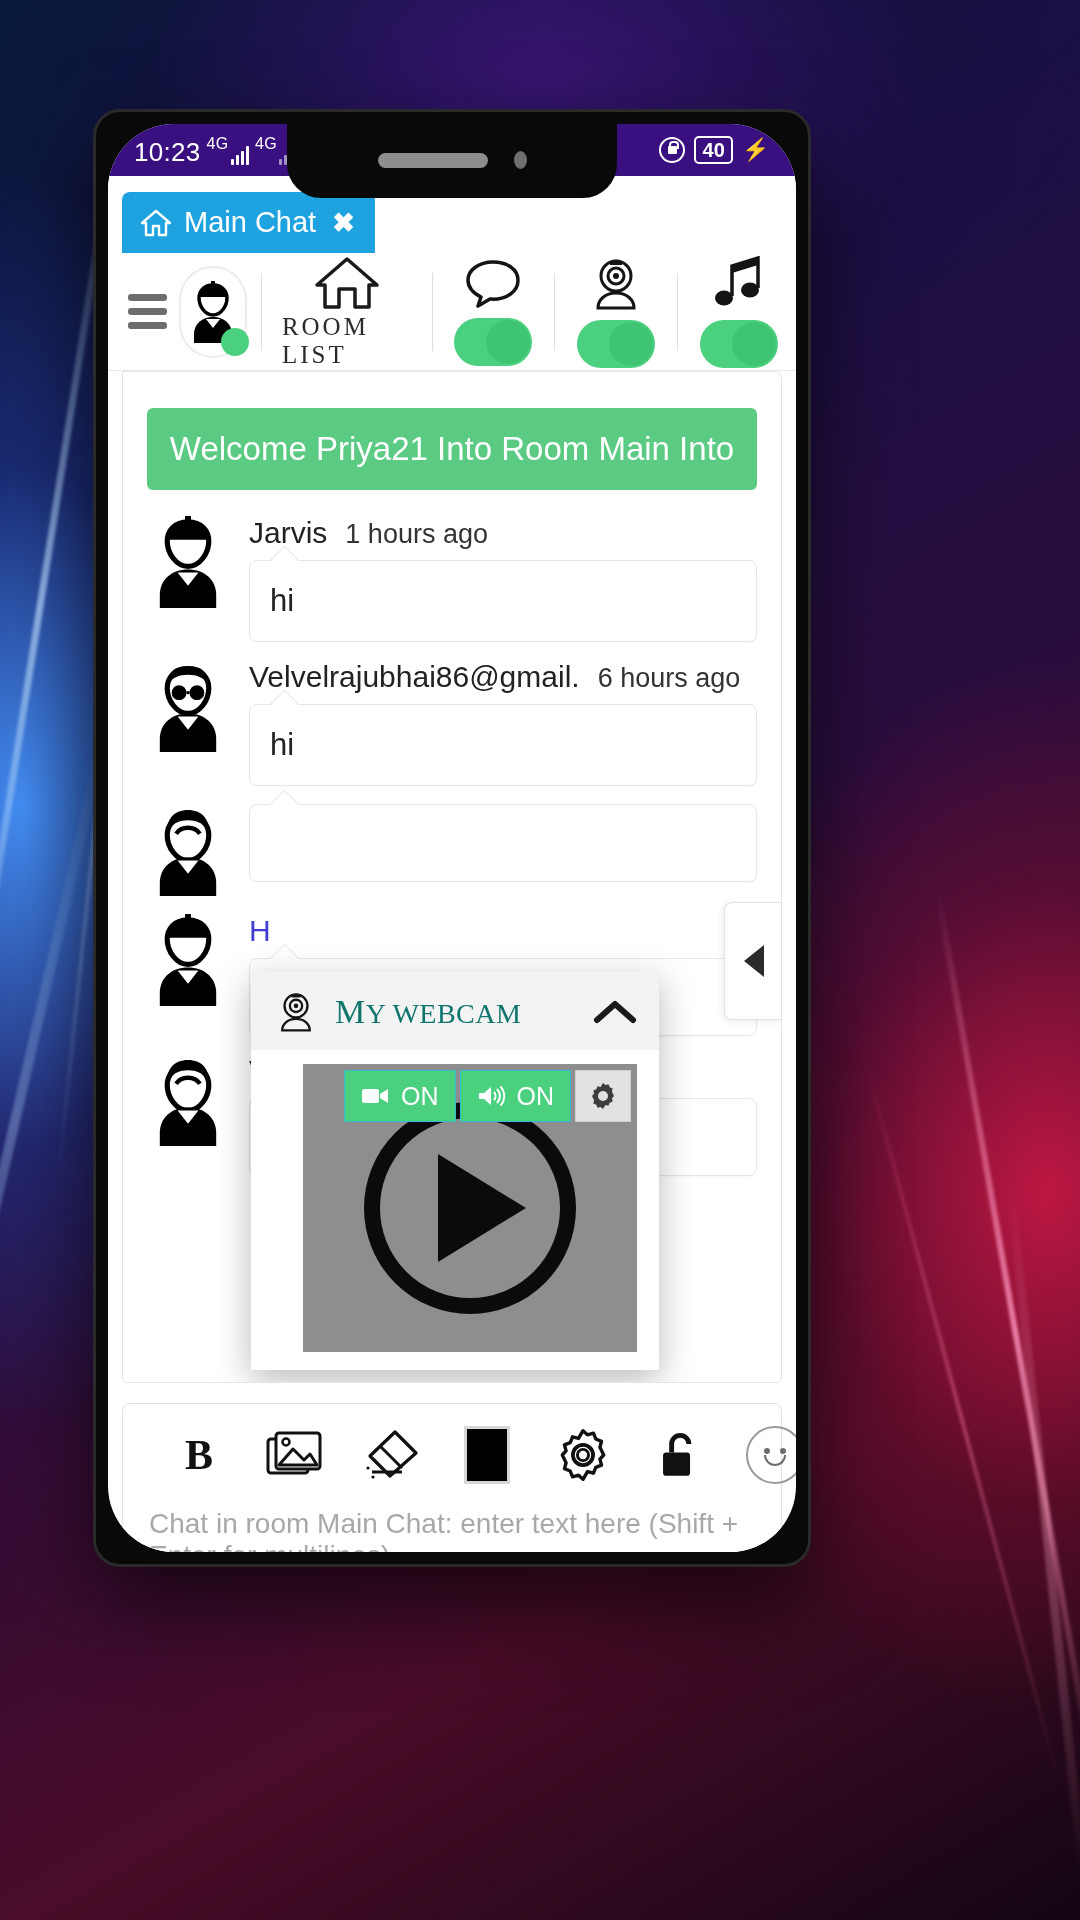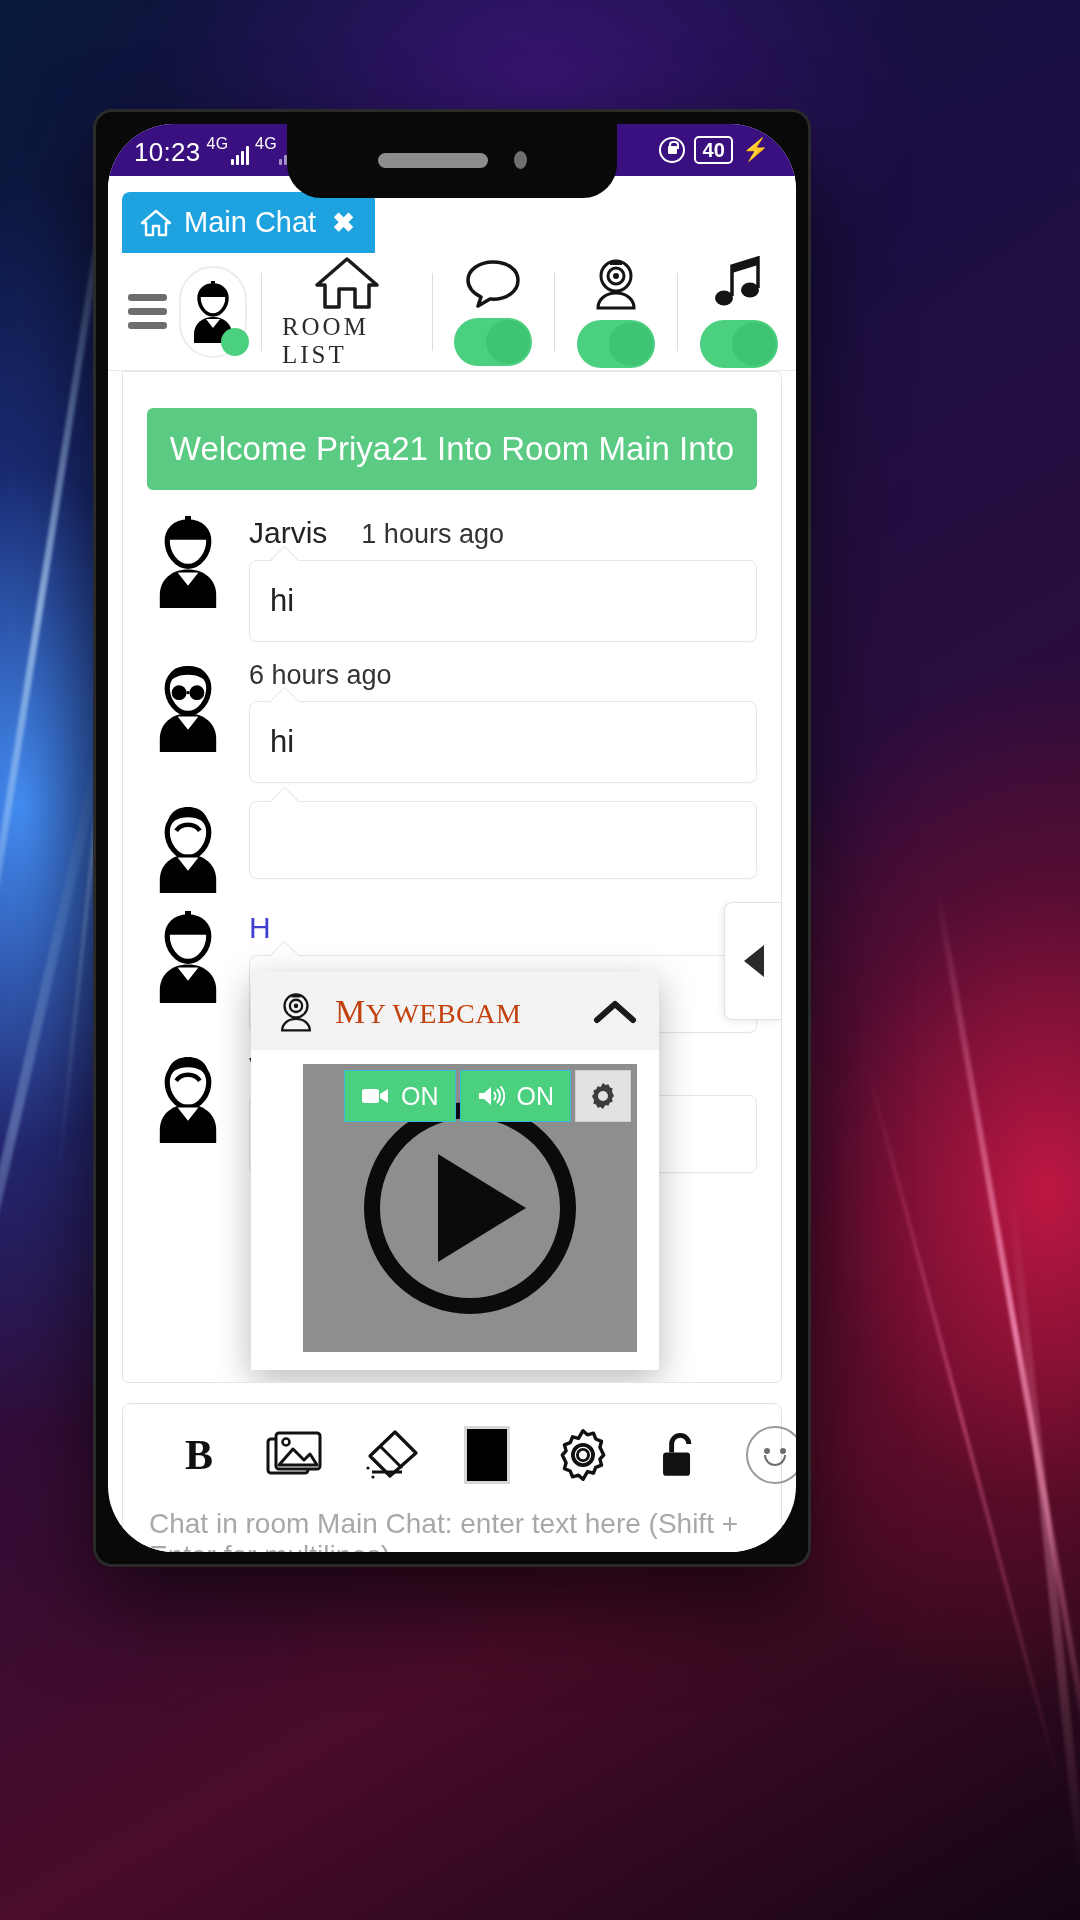--- a/index.html
+++ b/index.html
@@ -32,21 +32,21 @@
                background: linear-gradient(to bottom, rgba(255,255,255,0), rgba(255,120,170,0.7), rgba(255,255,255,0)); }
   .streak.r3 { left: 1042px; top: 1180px; width: 9px; height: 700px; transform: rotate(-6deg); opacity:.5;
                background: linear-gradient(to bottom, rgba(255,255,255,0), rgba(255,170,200,0.65), rgba(255,255,255,0)); }
 
   
   #phone {
     position: absolute;
     left: 96px; top: 112px;
     width: 712px; height: 1452px;
     background: #090909;
-    border-radius: 16px;
+    border-radius: 24px;
     box-shadow: 0 0 0 3px #2a2a2a, 0 40px 90px rgba(0,0,0,0.65);
     overflow: hidden;
   }
   #screen {
     position: absolute;
     left: 12px; top: 12px; right: 12px; bottom: 12px;
     background: #ffffff;
     border-radius: 66px;
     overflow: hidden;
   }
@@ -163,21 +163,21 @@
   #welcome {
     margin: 36px 24px 8px 24px;
     background: #5bcb84; color:#fff;
     text-align:center; font-size: 33px;
     padding: 22px 10px;
     border-radius: 6px;
   }
   .msg { display:flex; gap: 18px; padding: 18px 24px 0 22px; }
   .msg .avatar { width: 86px; flex: 0 0 86px; }
   .msg .body { flex: 1; min-width: 0; }
-  .msg .meta { display:flex; align-items:baseline; gap: 34px; padding-bottom: 10px;}
+  .msg .meta { display:flex; align-items:baseline; gap: 18px; padding-bottom: 10px;}
   .msg .uname { font-size: 30px; color:#222; white-space:nowrap; overflow:hidden; text-overflow:ellipsis;}
   .msg .uname.link { color:#4040d0; }
   .msg .when { font-size: 27px; color:#333; white-space:nowrap; }
   .bubble {
     position: relative;
     border: 1px solid #e6e6e6; border-radius: 8px;
     background:#fff;
     padding: 22px 20px;
     font-size: 31px; color:#222;
     min-height: 78px;
@@ -210,21 +210,21 @@
     width: 408px;
     background:#fff;
     box-shadow: 0 10px 34px rgba(0,0,0,0.28);
     z-index: 4;
   }
   #wc-header {
     display:flex; align-items:center; gap:16px;
     padding: 18px 16px 16px 22px;
     background:#f3f3f3;
   }
-  #wc-title { font-size: 28px; color:#c2410c; font-family:"Liberation Serif", serif; letter-spacing:.5px;}
+  #wc-title { font-size: 28px; color:#0f766e; font-family:"Liberation Serif", serif; letter-spacing:.5px;}
   #wc-title .cap { font-size: 34px; }
   #wc-collapse { margin-left:auto; padding: 0 6px; }
   #wc-body { position:relative; padding: 0 0 18px 0; background:#fff;margin-top:14px; }
   #wc-video {
     position:relative; margin: 0 22px 0 52px; height: 288px;
     background: #8e8e8e;
     display:flex; align-items:center; justify-content:center;
   }
   #wc-controls {
     position:absolute; right: 6px; top: 6px;
@@ -438,20 +438,21 @@
             <path d="M14 17c0-9 5-13 14-13s14 4 14 13c-3-5-8-7-14-7s-11 2-14 7z" fill="#000"></path>
             <circle cx="22" cy="22" r="5" fill="#000"></circle>
             <circle cx="34" cy="22" r="5" fill="#000"></circle>
             <path d="M27 22h2" stroke="#000" stroke-width="2"></path>
             <path d="M28 36c-11 0-19 7-19 17v9h38v-9c0-10-8-17-19-17z" fill="#000"></path>
             <path d="M21 38l7 9 7-9" fill="#fff"></path>
           </svg>
         </div>
         <div class="body">
           <div class="meta">
+            <span class="uname">Velvelrajubhai86@gmail.</span>
             <span class="when">6 hours ago</span>
           </div>
           <div class="bubble">hi</div>
         </div>
       </div>
 
       <div class="msg">
         <div class="avatar">
           <svg width="86" height="92" viewBox="0 0 56 62">
             <path d="M28 8c-9 0-14 6-14 13 0 8 6 17 14 17s14-9 14-17c0-7-5-13-14-13z" fill="#fff" stroke="#000" stroke-width="3.5"></path>

